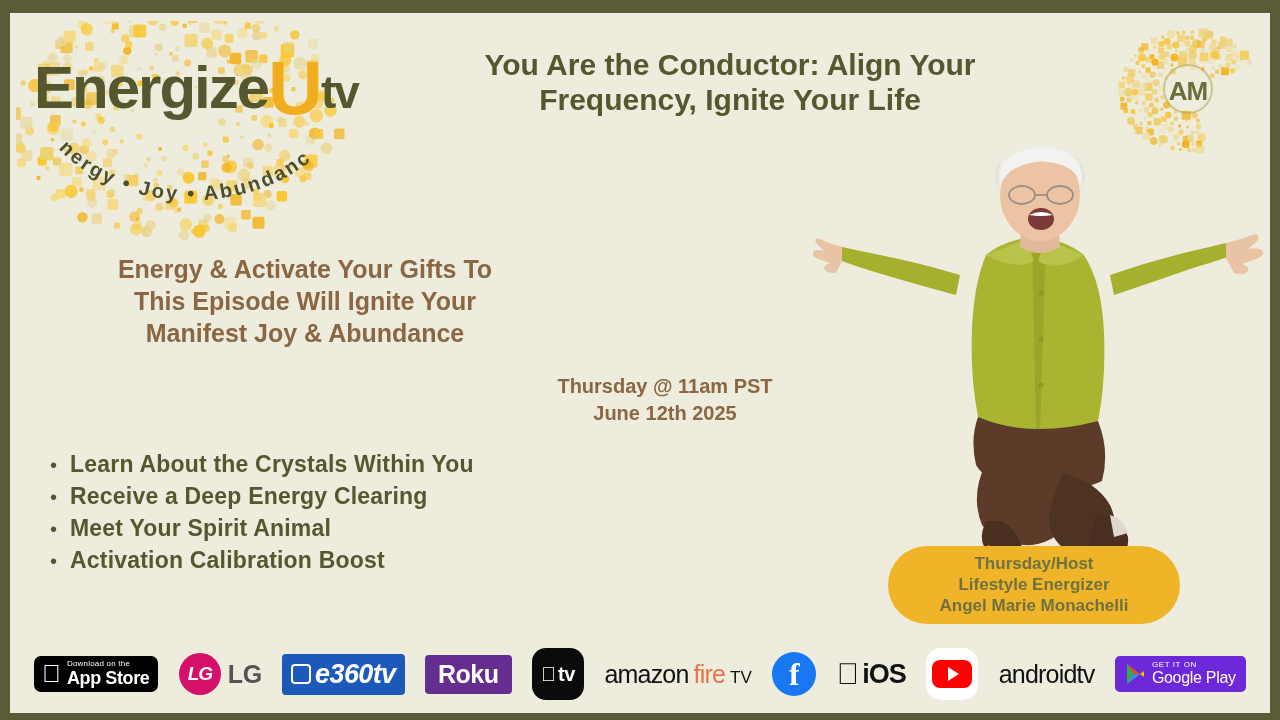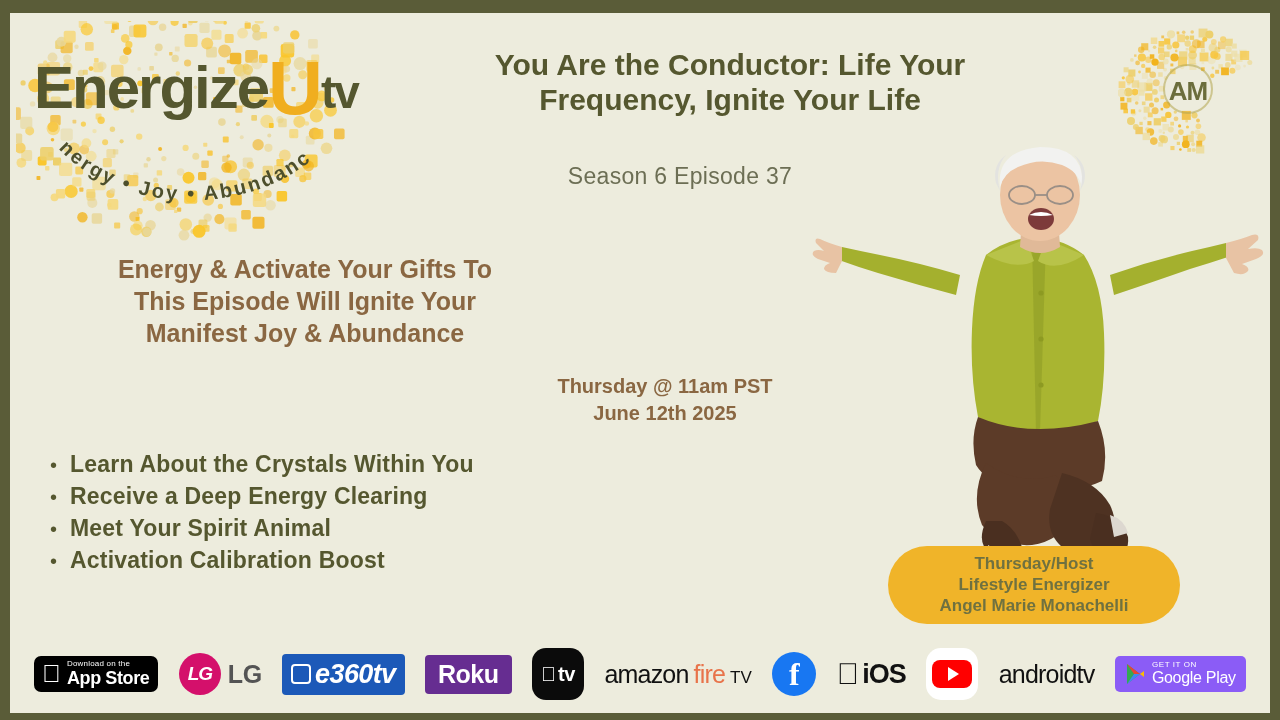--- a/index.html
+++ b/index.html
@@ -155,21 +155,21 @@
     width: 0; height: 0; border-left: 11px solid #fff;
     border-top: 7px solid transparent; border-bottom: 7px solid transparent;
     margin-left: 3px;
   }
 
   .androidtv { font-size: 25px; color: #111; letter-spacing: -.8px; }
   .androidtv b { font-weight: 400; }
   .androidtv .tv { font-weight: 300; }
 
   .badge-gplay {
-    background: #8b5cf6; border-radius: 5px; padding: 5px 10px;
+    background: #6d28d9; border-radius: 5px; padding: 5px 10px;
     display: flex; align-items: center; gap: 7px;
   }
   .badge-gplay .lines { display: flex; flex-direction: column; line-height: 1.05; }
   .badge-gplay .l1 { color: #fff; font-size: 8px; letter-spacing: .6px; }
   .badge-gplay .l2 { color: #fff; font-size: 16px; font-weight: 500; letter-spacing: -.3px; }
 </style>
 </head>
 <body>
 
 <div class="poster">
@@ -655,26 +655,25 @@
           <rect x="121.0" y="22.7" width="7.7" height="7.7" fill="#eddfa8" opacity="0.51"></rect>
           <rect x="122.1" y="23.9" width="9.1" height="9.1" fill="#f7c63f" opacity="0.72"></rect>
           <circle cx="131.8" cy="35.4" r="2.5" fill="#eddfa8" opacity="0.99"></circle>
         </g>
       <circle cx="70" cy="62" r="24" fill="none" stroke="#b3a64f" stroke-width="2" opacity="0.55"></circle>
     </svg>
     <div class="am-letters">AM</div>
   </div>
 
   <div class="title">
-    <div>You Are the Conductor: Life Your</div>
+    <div>You Are the Conductor: Align Your</div>
     <div>Frequency, Ignite Your Life</div>
   </div>
 
   <div class="season-block">
-    <div class="season">Season 6 Episode 37</div>
   </div>
 
   <div class="tagline">
     <div>Energy &amp; Activate Your Gifts To</div>
     <div>This Episode Will Ignite Your</div>
     <div>Manifest Joy &amp; Abundance</div>
   </div>
 
   <div class="datetime">
     <div>Thursday @ 11am PST</div>

